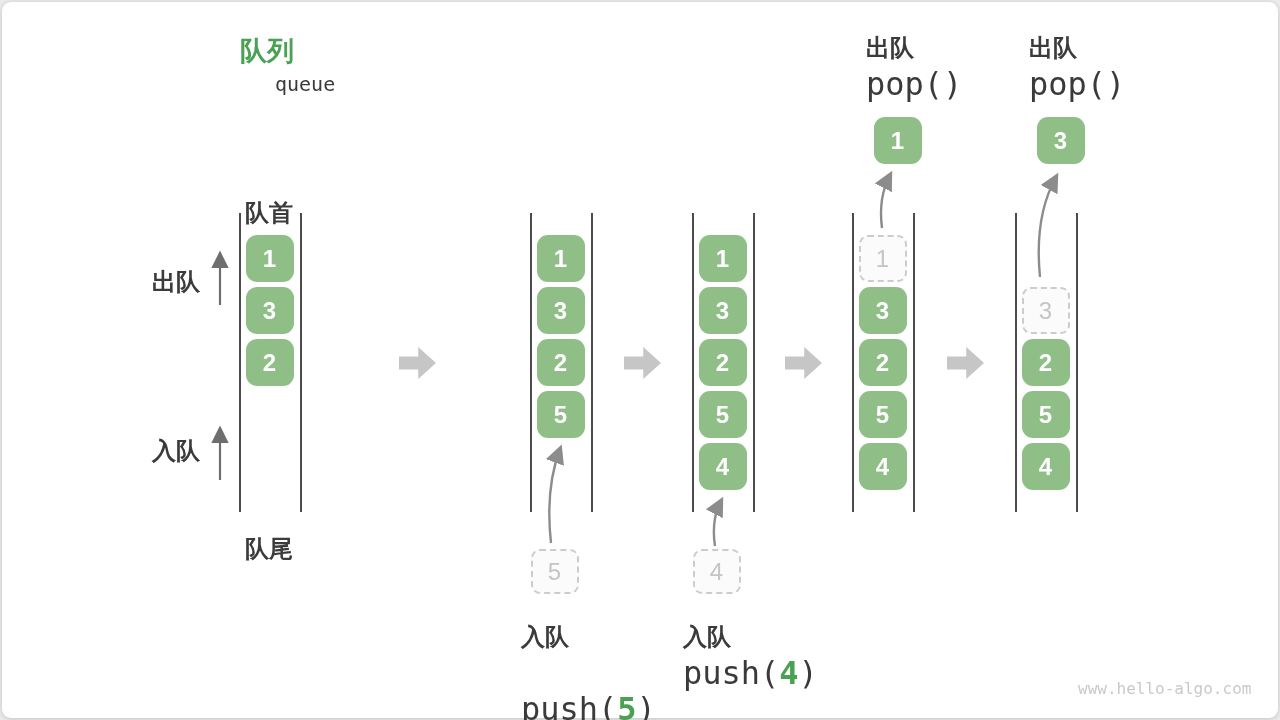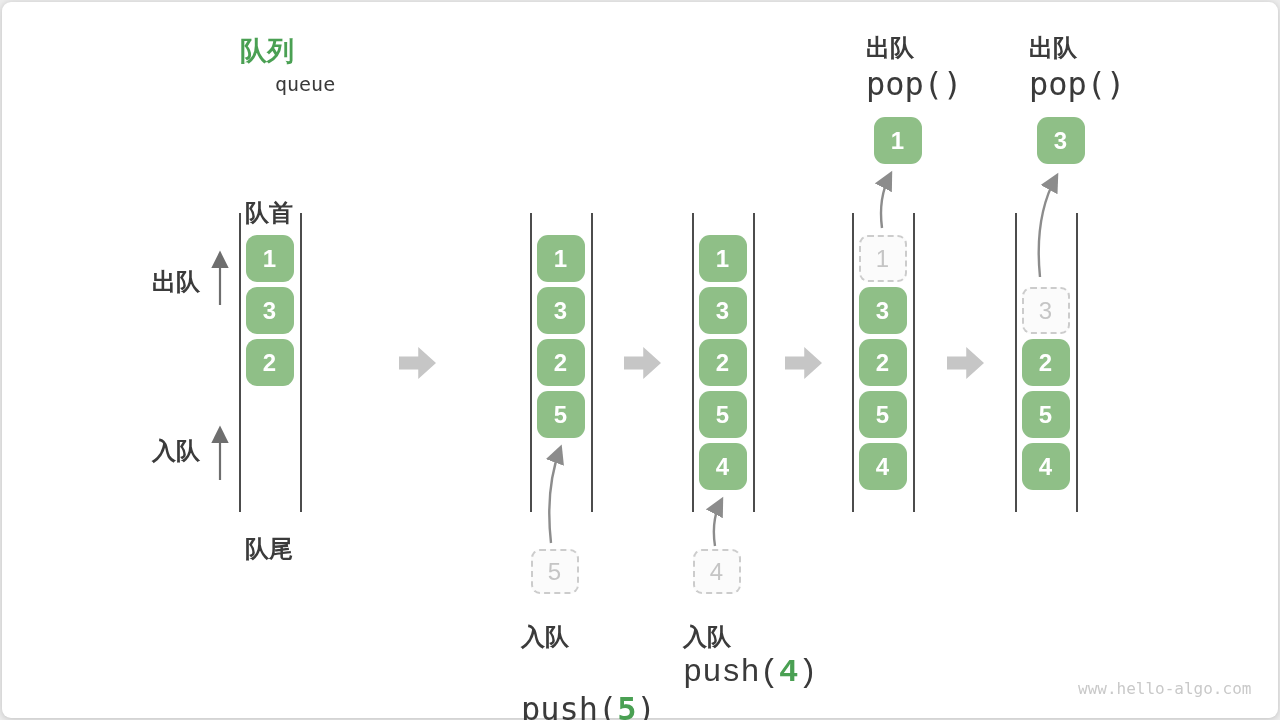--- a/index.html
+++ b/index.html
@@ -94,21 +94,21 @@
     <div class="block-arrow" style="left: 397px; top: 345px;"></div>
     <div class="rail" style="left: 690px; top: 211px; height: 299px;"></div>
     <div class="rail" style="left: 751px; top: 211px; height: 299px;"></div>
     <div class="qbox filled" style="left: 696.5px; top: 233px;">1</div>
     <div class="qbox filled" style="left: 696.5px; top: 285px;">3</div>
     <div class="qbox filled" style="left: 696.5px; top: 337px;">2</div>
     <div class="qbox filled" style="left: 696.5px; top: 389px;">5</div>
     <div class="qbox filled" style="left: 696.5px; top: 441px;">4</div>
     <div class="qbox dashed" style="left: 690.5px; top: 547px; height: 45px;">4</div>
     <div class="abs zh op-zh" style="left: 681px; top: 619px;">入队</div>
-    <div class="abs mono op" style="left: 681px; top: 652px; font-family: Liberation Mono, monospace;"><span>push(</span><span class="code-arg">4</span><span>)</span></div>
+    <div class="abs mono op" style="left: 681px; top: 652px;"><span>push(</span><span class="code-arg">4</span><span>)</span></div>
     <div class="block-arrow" style="left: 622px; top: 345px;"></div>
     <div class="rail" style="left: 850px; top: 211px; height: 299px;"></div>
     <div class="rail" style="left: 911px; top: 211px; height: 299px;"></div>
     <div class="qbox dashed" style="left: 856.5px; top: 233px;">1</div>
     <div class="qbox filled" style="left: 856.5px; top: 285px;">3</div>
     <div class="qbox filled" style="left: 856.5px; top: 337px;">2</div>
     <div class="qbox filled" style="left: 856.5px; top: 389px;">5</div>
     <div class="qbox filled" style="left: 856.5px; top: 441px;">4</div>
     <div class="qbox filled" style="left: 871.5px; top: 115px;">1</div>
     <div class="abs zh op-zh" style="left: 864px; top: 30px;">出队</div>

